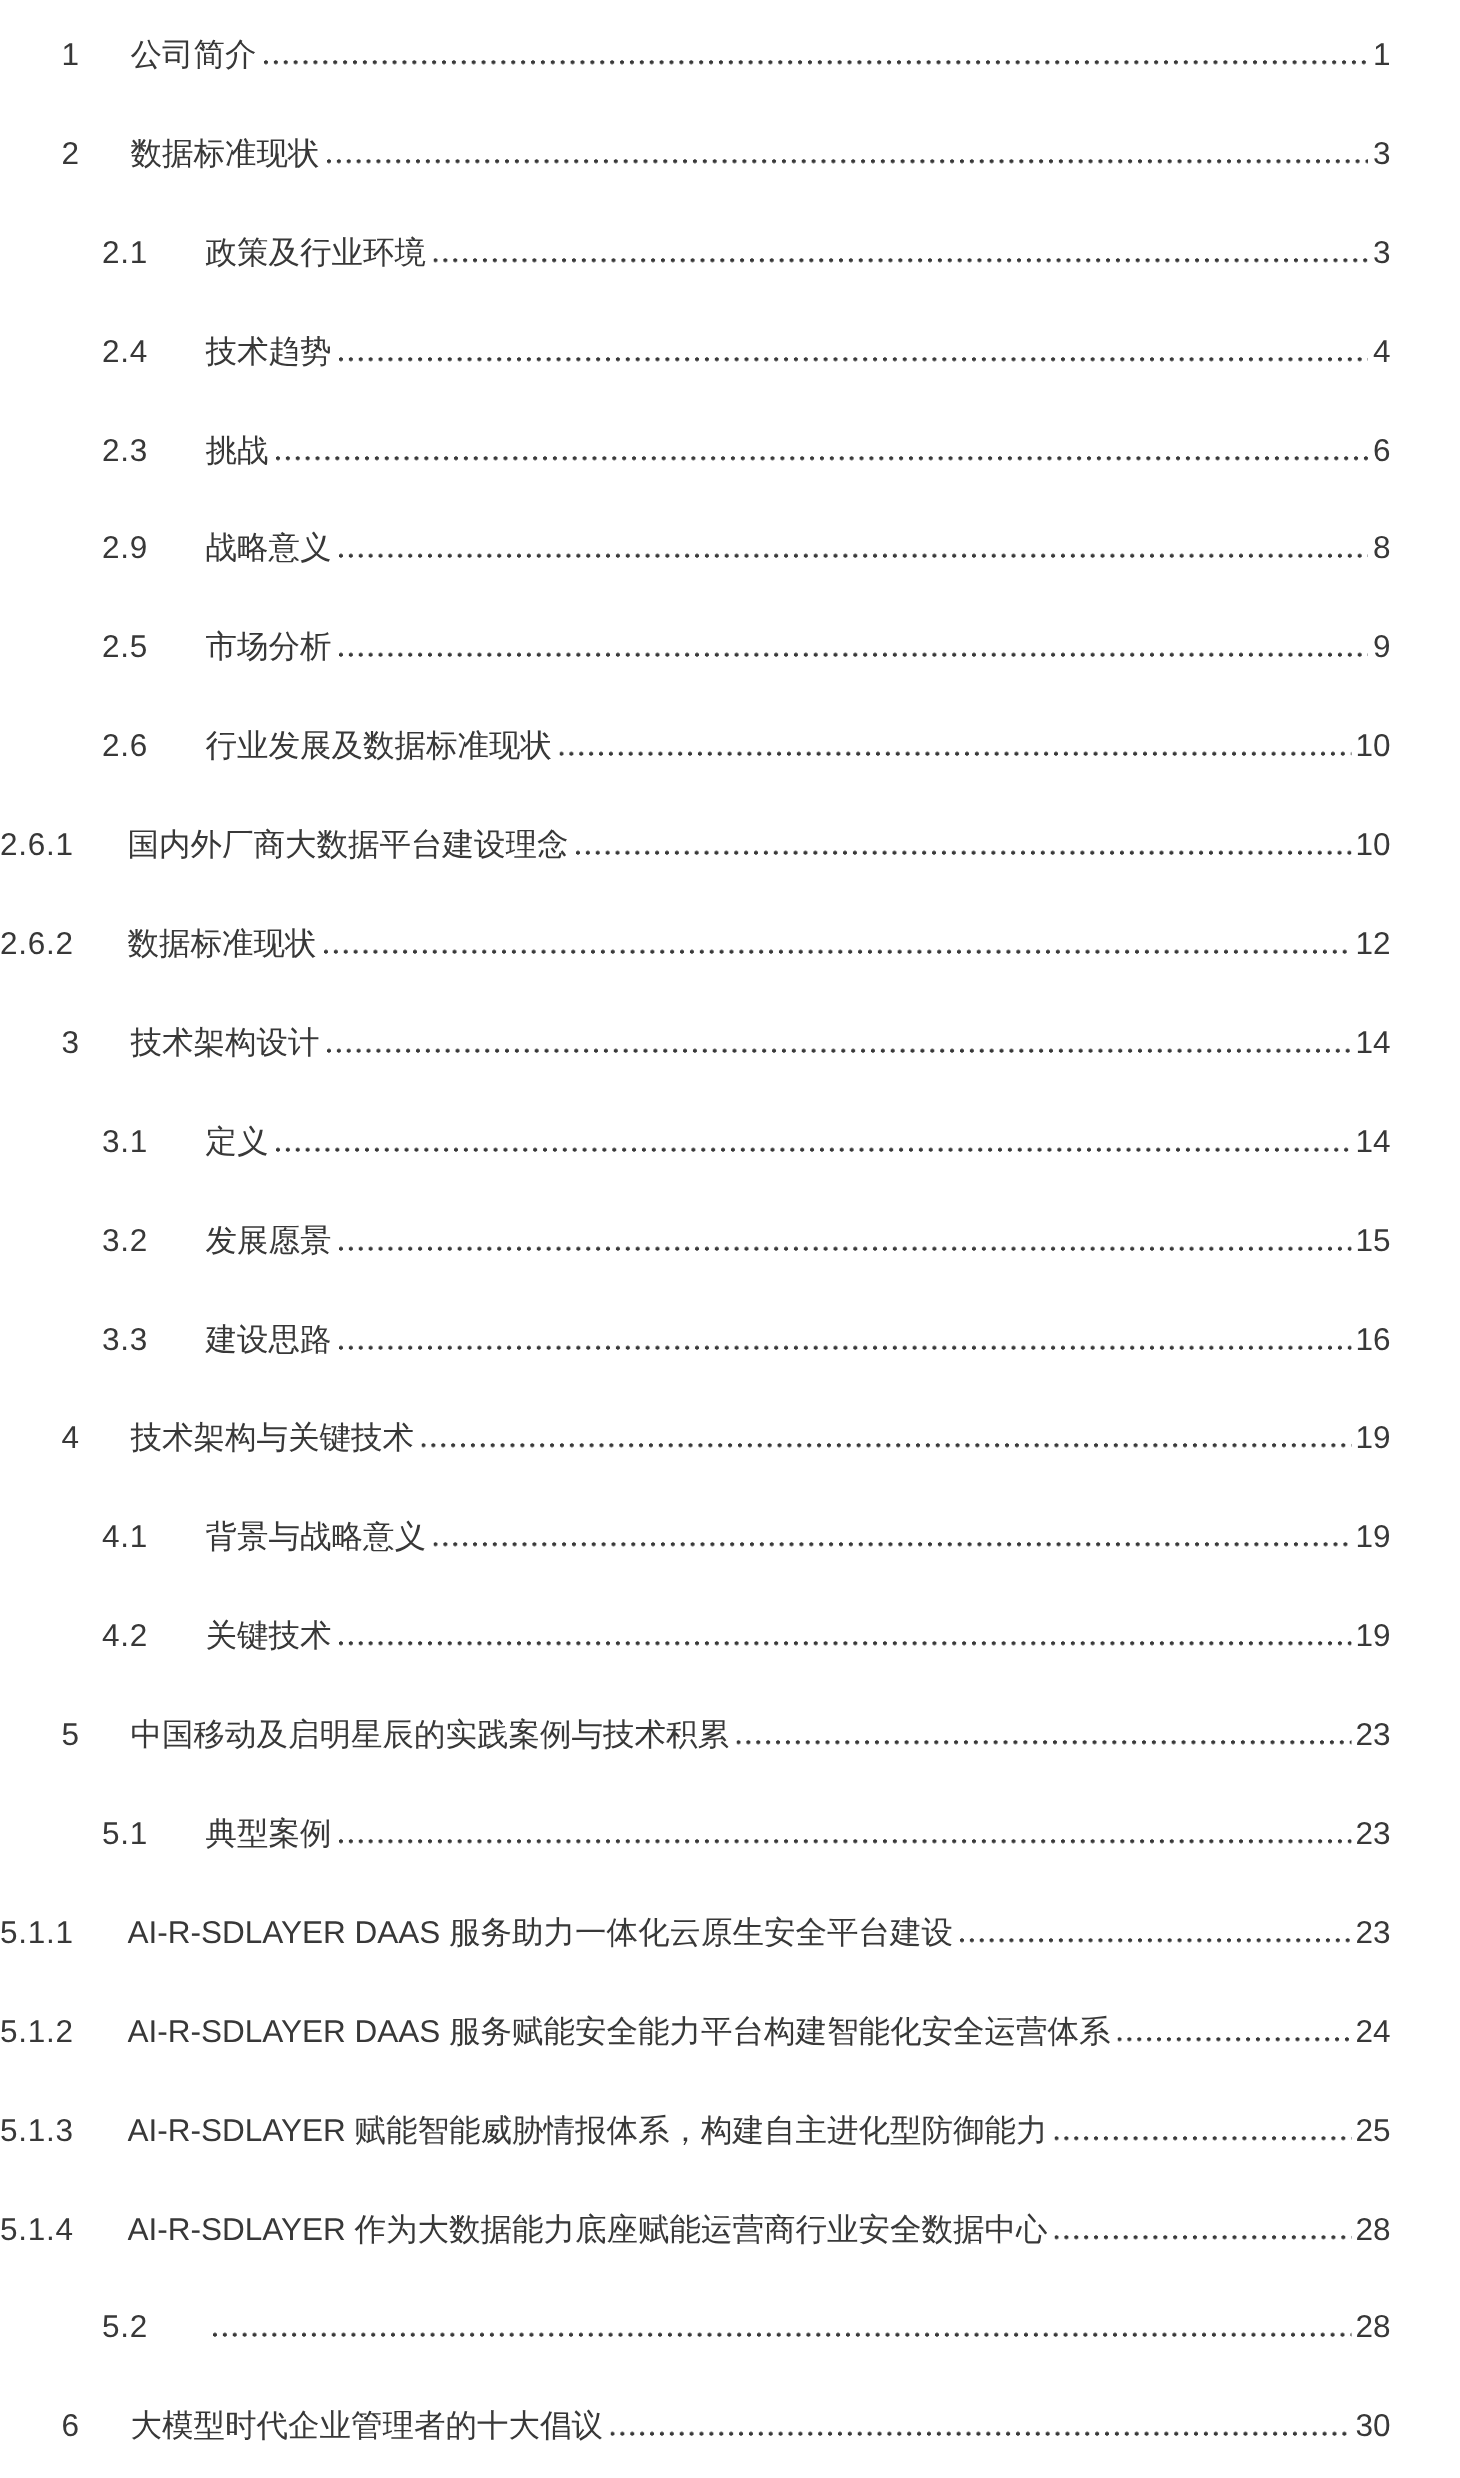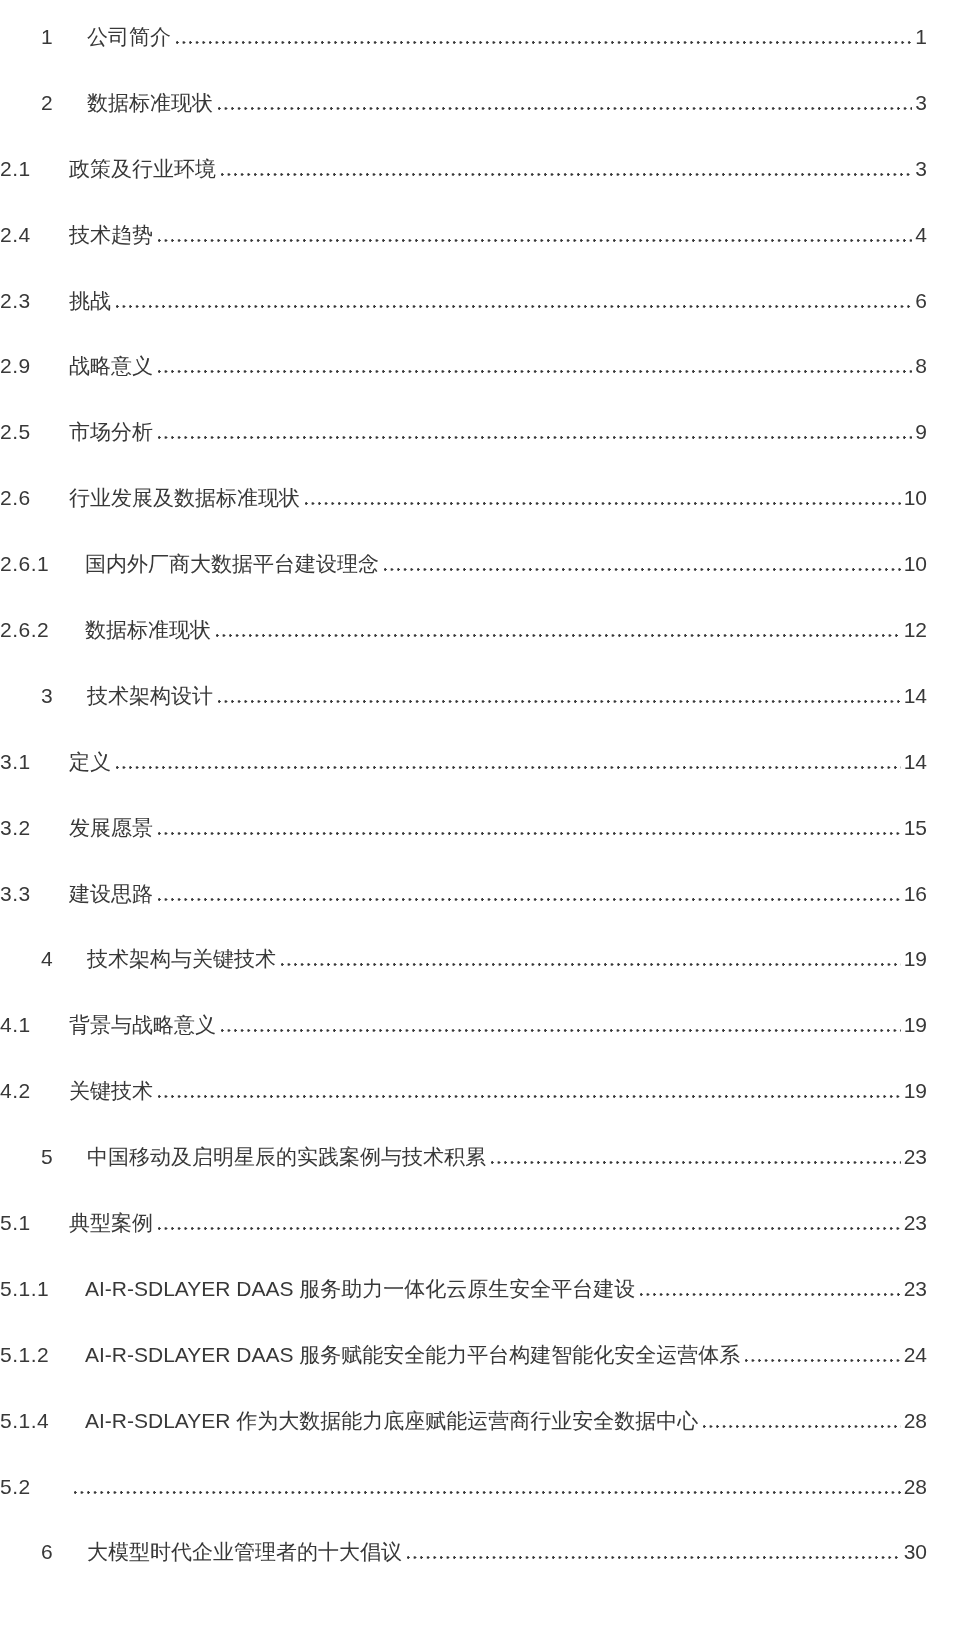--- a/index.html
+++ b/index.html
@@ -27,21 +27,21 @@
     cursor: pointer;
     white-space: nowrap;
   }
   .toc-row .num {
     flex: 0 0 auto;
     letter-spacing: 0.5px;
   }
   
   .lvl1 { padding-left: 41px; }
   .lvl1 .num { width: 46px; }
-  .lvl2 { }
+  .lvl2 { padding-left: 68px; }
   .lvl2 .num { width: 69px; }
   .lvl3 { }
   .lvl3 .num { width: 85px; }
   .toc-row .title {
     flex: 0 1 auto;
     overflow: hidden;
     text-overflow: clip;
   }
   .toc-row .leader {
     flex: 1 1 8px;
@@ -183,20 +183,26 @@
     <span class="leader"></span>
     <span class="page">23</span>
   </div>
     <div class="toc-row lvl3">
     <span class="num">5.1.2</span>
     <span class="title">AI-R-SDLAYER DAAS 服务赋能安全能力平台构建智能化安全运营体系</span>
     <span class="leader"></span>
     <span class="page">24</span>
   </div>
     <div class="toc-row lvl3">
+    <span class="num">5.1.3</span>
+    <span class="title">AI-R-SDLAYER 赋能智能威胁情报体系，构建自主进化型防御能力</span>
+    <span class="leader"></span>
+    <span class="page">25</span>
+  </div>
+    <div class="toc-row lvl3">
     <span class="num">5.1.4</span>
     <span class="title">AI-R-SDLAYER 作为大数据能力底座赋能运营商行业安全数据中心</span>
     <span class="leader"></span>
     <span class="page">28</span>
   </div>
     <div class="toc-row lvl2">
     <span class="num">5.2</span>
     <span class="leader"></span>
     <span class="page">28</span>
   </div>

